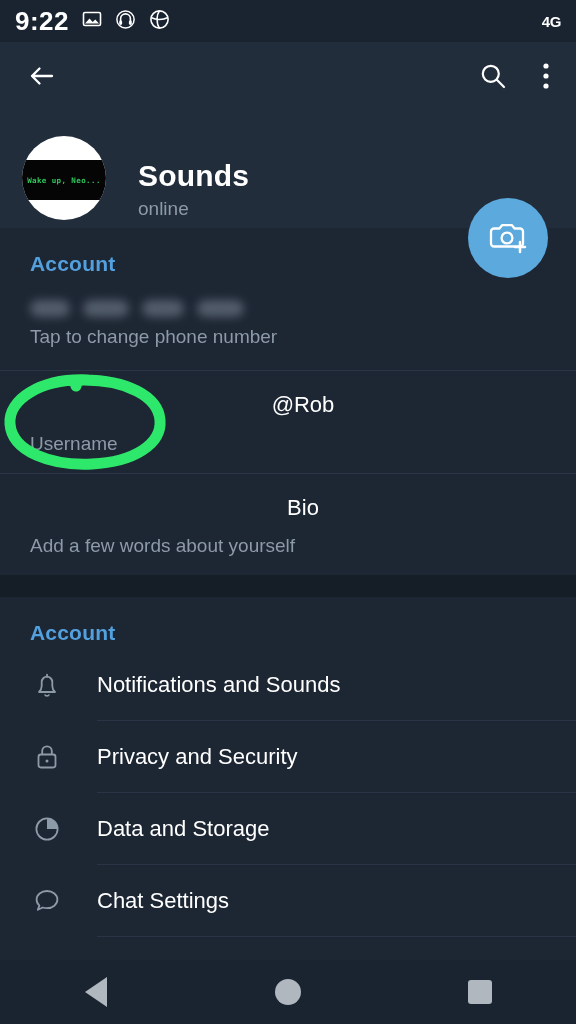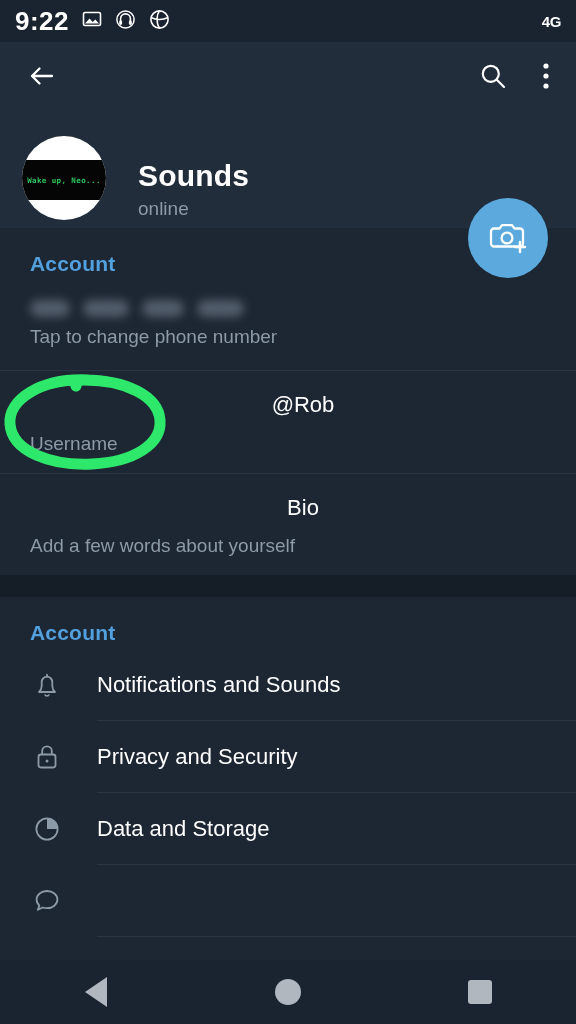--- a/index.html
+++ b/index.html
@@ -272,20 +272,21 @@
         <span class="srow-label">Data and Storage</span>
       </div>
       <div class="divider inset"></div>
 
       <div class="srow">
         <span class="srow-ic">
           <svg width="34" height="34" viewBox="0 0 34 34">
               <path d="M17 7c5.8 0 10.4 3.8 10.4 8.6S22.8 24.2 17 24.2c-1.5 0-2.9-.2-4.2-.7l-5 2.3 1.6-4.1c-1.7-1.5-2.8-3.6-2.8-6.1C6.6 10.8 11.2 7 17 7z" fill="none" stroke="#8d9aa8" stroke-width="1.8" stroke-linejoin="round"></path>
             </svg>
         </span>
+        <span class="srow-label">Chat Settings</span>
       </div>
       <div class="divider inset"></div>
 
       <div class="srow">
         <span class="srow-ic">
           <svg width="34" height="34" viewBox="0 0 34 34">
               <path d="M6.5 26V10.4a1.6 1.6 0 011.6-1.6h5.6l2.5 3h10.3a1.6 1.6 0 011.6 1.6V26a1 1 0 01-1 1h-19.6a1 1 0 01-1-1z" fill="none" stroke="#8d9aa8" stroke-width="1.8" stroke-linejoin="round"></path>
             </svg>
         </span>
         <span class="srow-label">Folders</span>

